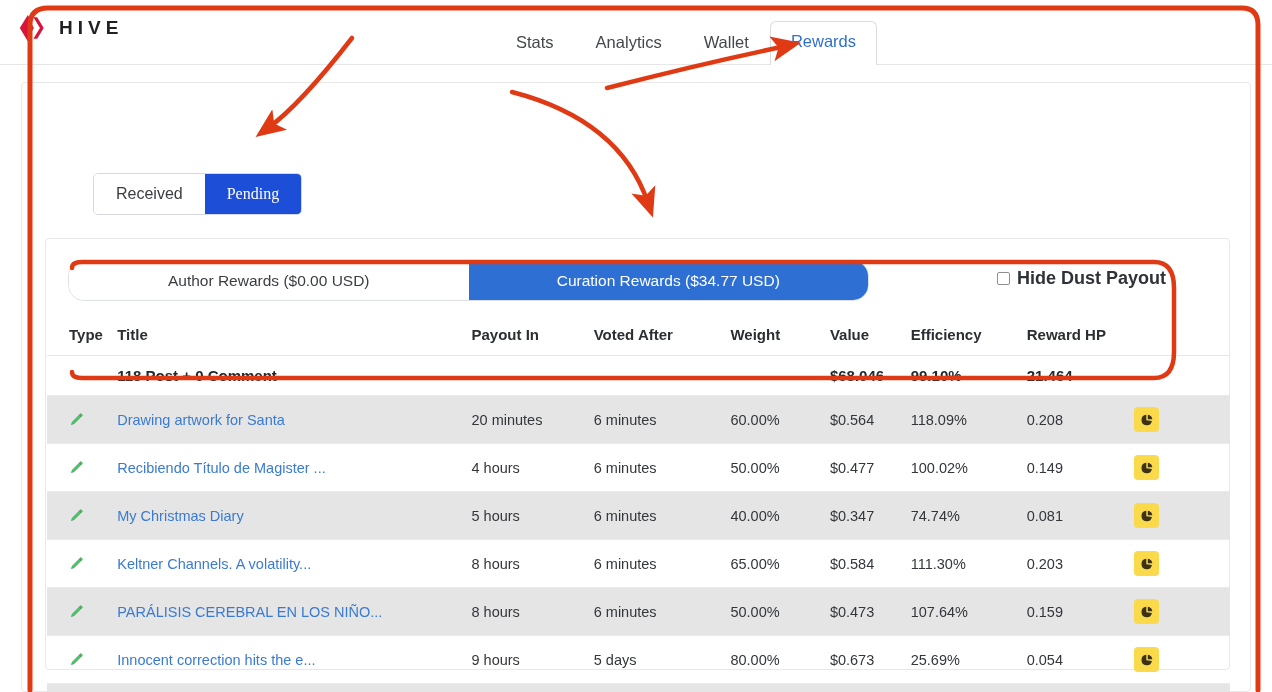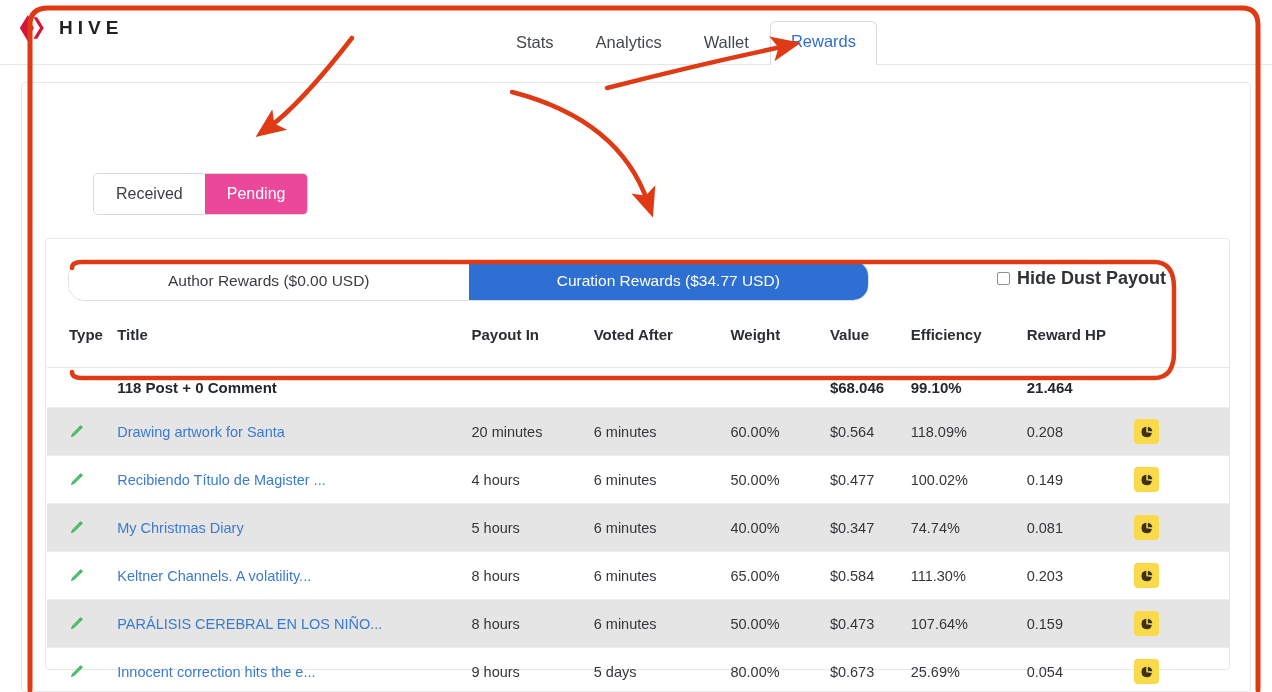--- a/index.html
+++ b/index.html
@@ -58,21 +58,21 @@
   .segmented {
     position: absolute; left: 23px; top: 90px;
     display: flex; border: 1px solid #d5d8dc; border-radius: 5px; overflow: hidden;
     background: #fff;
     margin-left: 48px;
   }
   .seg-btn {
     font-size: 16px; padding: 11px 22px; color: #3a3d42; background: #fff;
     cursor: pointer; white-space: nowrap;
   }
-  .seg-btn.on { background: #ec4899; color: #fff; font-weight: 400; }
+  .seg-btn.on { background: #1d4ed8; color: #fff; font-weight: 400; font-family: Liberation Serif, serif; }
 
   
   .panel {
     position: absolute; left: 23px; top: 155px; width: 1185px; height: 432px;
     border: 1px solid #e8e8e8; border-radius: 4px; background: #fff;
   }
   .rewardbar {
     position: absolute; left: 22px; top: 21px; width: 801px; height: 41px;
     display: flex; border: 1px solid #dcdfe3; border-radius: 16px; overflow: hidden;
   }
@@ -87,21 +87,21 @@
   }
   .dust-box {
     width: 13px; height: 13px; border: 1px solid #8e9298; border-radius: 2px; background: #fff;
   }
   .dust-label { font-size: 18px; color: #2f3237; font-weight: 600; white-space: nowrap; }
 
   
   table.rewards { position: absolute; left: 1px; top: 76px; width: 1183px; border-collapse: collapse; }
   table.rewards th {
     font-size: 15px; font-weight: 700; color: #2b2e33; text-align: left;
-    padding: 11px 6px 24px 6px; border-bottom: 1px solid #e4e6e9; white-space: nowrap;
+    padding: 11px 6px 12px 6px; border-bottom: 1px solid #e4e6e9; white-space: nowrap;
   }
   table.rewards td {
     font-size: 14.5px; color: #33363b;
     padding: 11px 6px; border-bottom: 1px solid #ececee; white-space: nowrap;
   }
   tr.alt td { background: #e5e5e5; }
   tr.summary td { font-weight: 700; font-size: 15px; color: #24272b; border-bottom: 1px solid #ececee; }
   .c-type  { width: 62px; padding-left: 22px !important; }
   .c-title { width: 342px; }
   .c-pay   { width: 118px; }

